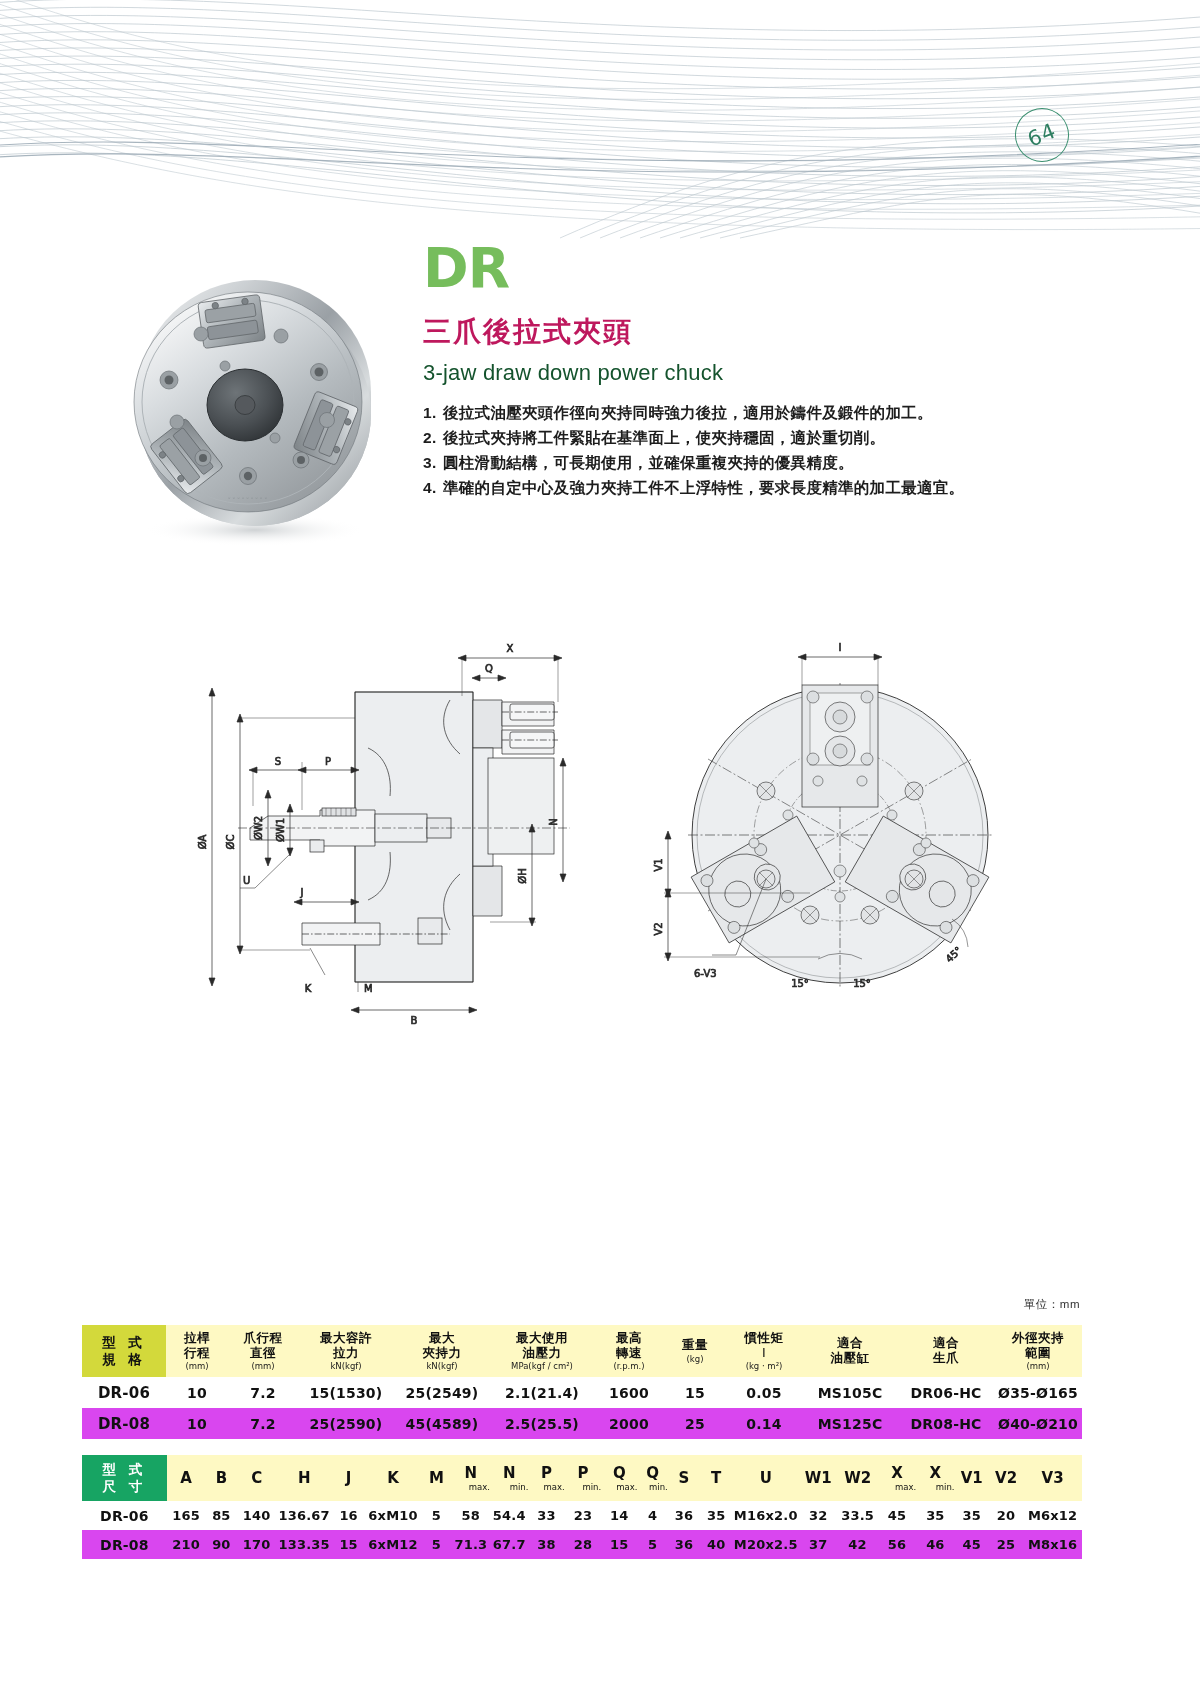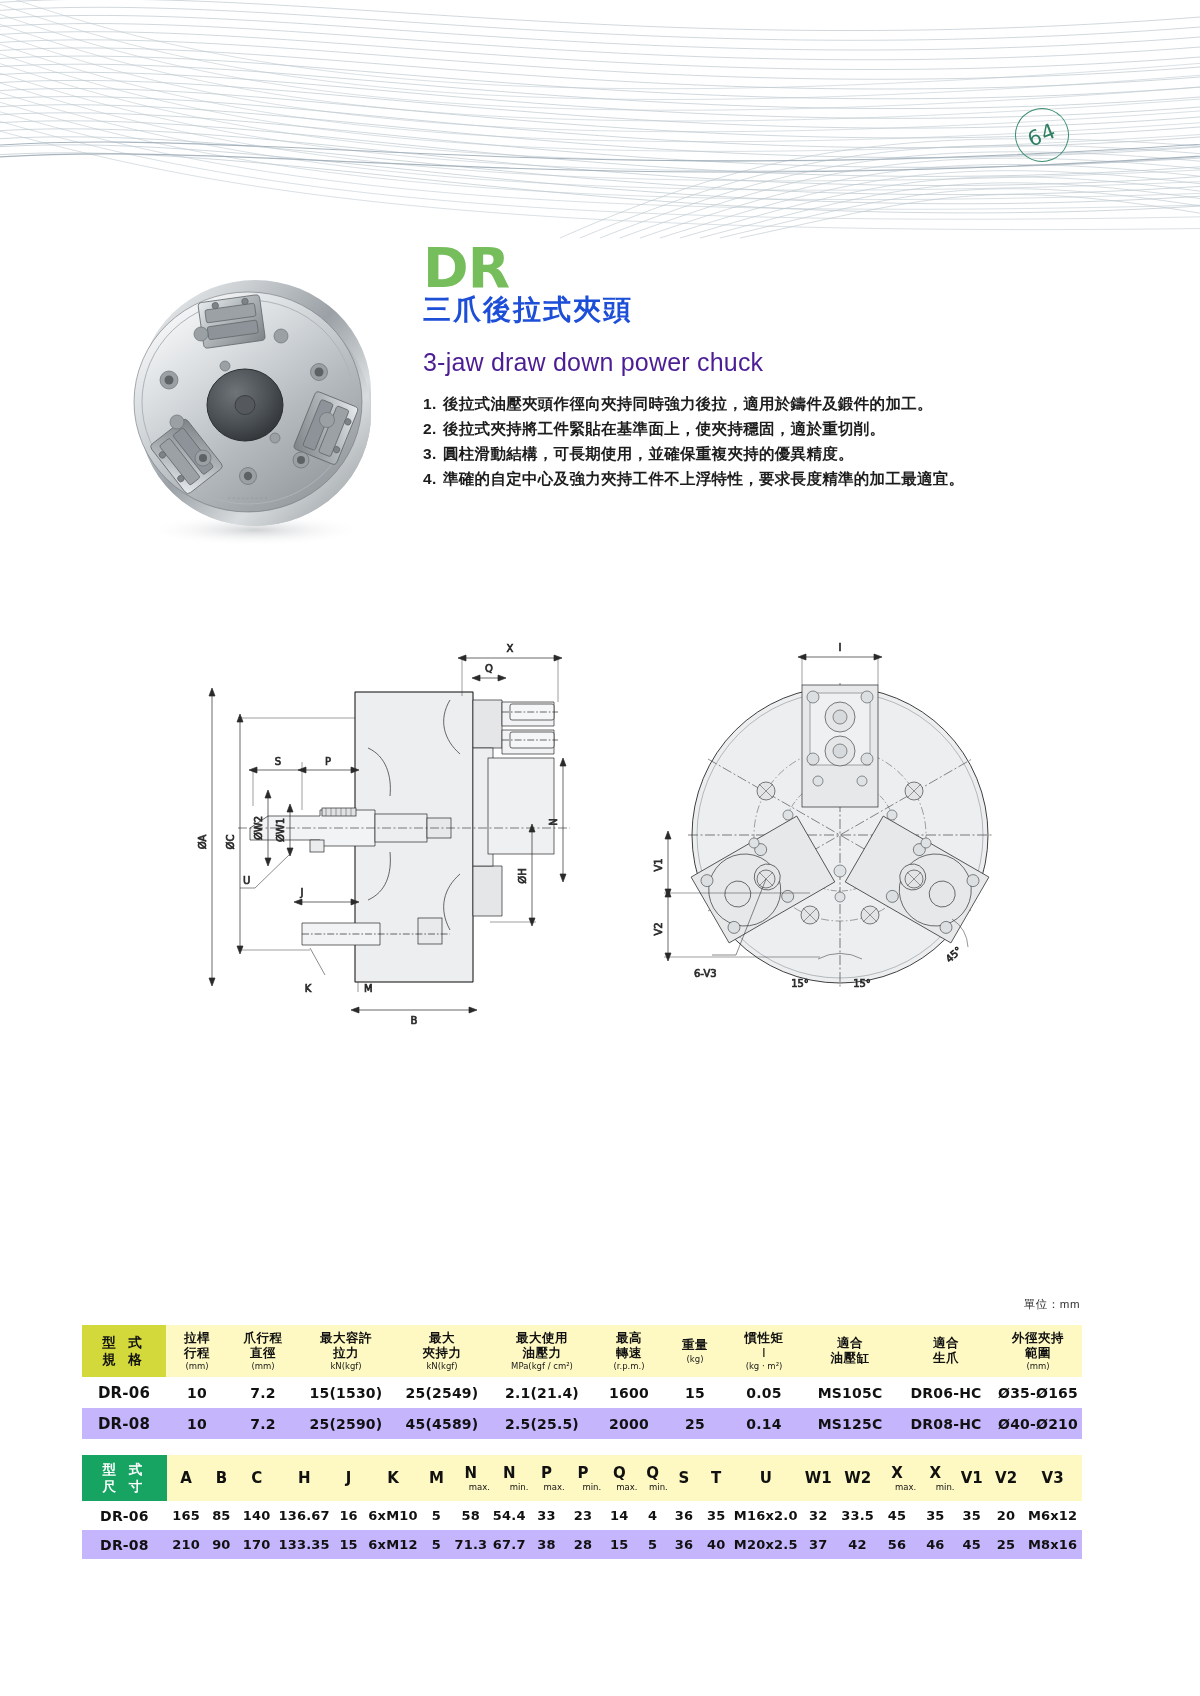--- a/index.html
+++ b/index.html
@@ -31,25 +31,25 @@
   #photo-wrap { position:absolute; left:105px; top:262px; width:300px; height:300px; }
 
   
   #title-block { position:absolute; left:423px; top:243px; width:560px; }
   #dr-title {
     font-size:55px; font-weight:bold; color:#76bd5c;
     line-height:0.92; letter-spacing:-1px;
     font-family:"DejaVu Sans",sans-serif;
   }
   #dr-subtitle {
-    font-size:28px; color:#1d4ed8; font-weight:bold;
-    letter-spacing:2px; margin-top:0; line-height:1.15;
+    font-size:28px; color:#be185d; font-weight:bold;
+    letter-spacing:2px; margin-top:22px; line-height:1.15;
   }
   #dr-eng {
-    font-size:25px; color:#4c1d95; margin-top:22px;
+    font-size:22px; color:#14532d; margin-top:12px;
     letter-spacing:0.2px; font-weight:400;
   }
   #feature-list { margin-top:14px; }
   .feature-row {
     display:flex; align-items:flex-start;
     font-size:15.5px; font-weight:bold; color:#1d1d1d;
     line-height:1.62; letter-spacing:0.3px;
   }
   .feature-num { width:20px; flex:0 0 20px; }
   .feature-text { flex:1; }
@@ -90,21 +90,21 @@
   .hdr-unit { font-size:8.5px; font-weight:normal; letter-spacing:0; margin-top:1px; color:#1a1a1a; }
   .hdr-letter { font-size:15px; font-weight:bold; }
   .hdr-sub { font-size:8.5px; font-weight:normal;text-align:right; }
 
   .data-row td {
     height:31px; text-align:center; font-size:14px; font-weight:bold; color:#111;
     vertical-align:middle; letter-spacing:0.2px;
   }
   #table-2 .data-row td { font-size:13px; height:29px; }
   .row-white td { background:#ffffff; }
-  .row-gray  td { background:#c4b5fd; }
+  .row-gray  td { background:#d946ef; }
   .model-cell { font-size:15px !important; }
   #table-2 .model-cell { font-size:14px !important; }
 </style>
 </head>
 <body>
 
 <svg id="header-deco" viewBox="0 0 1200 240" preserveAspectRatio="none">
   <defs>
     <clipPath id="clipTop">
         <rect x="0" y="0" width="1200" height="240"></rect>

